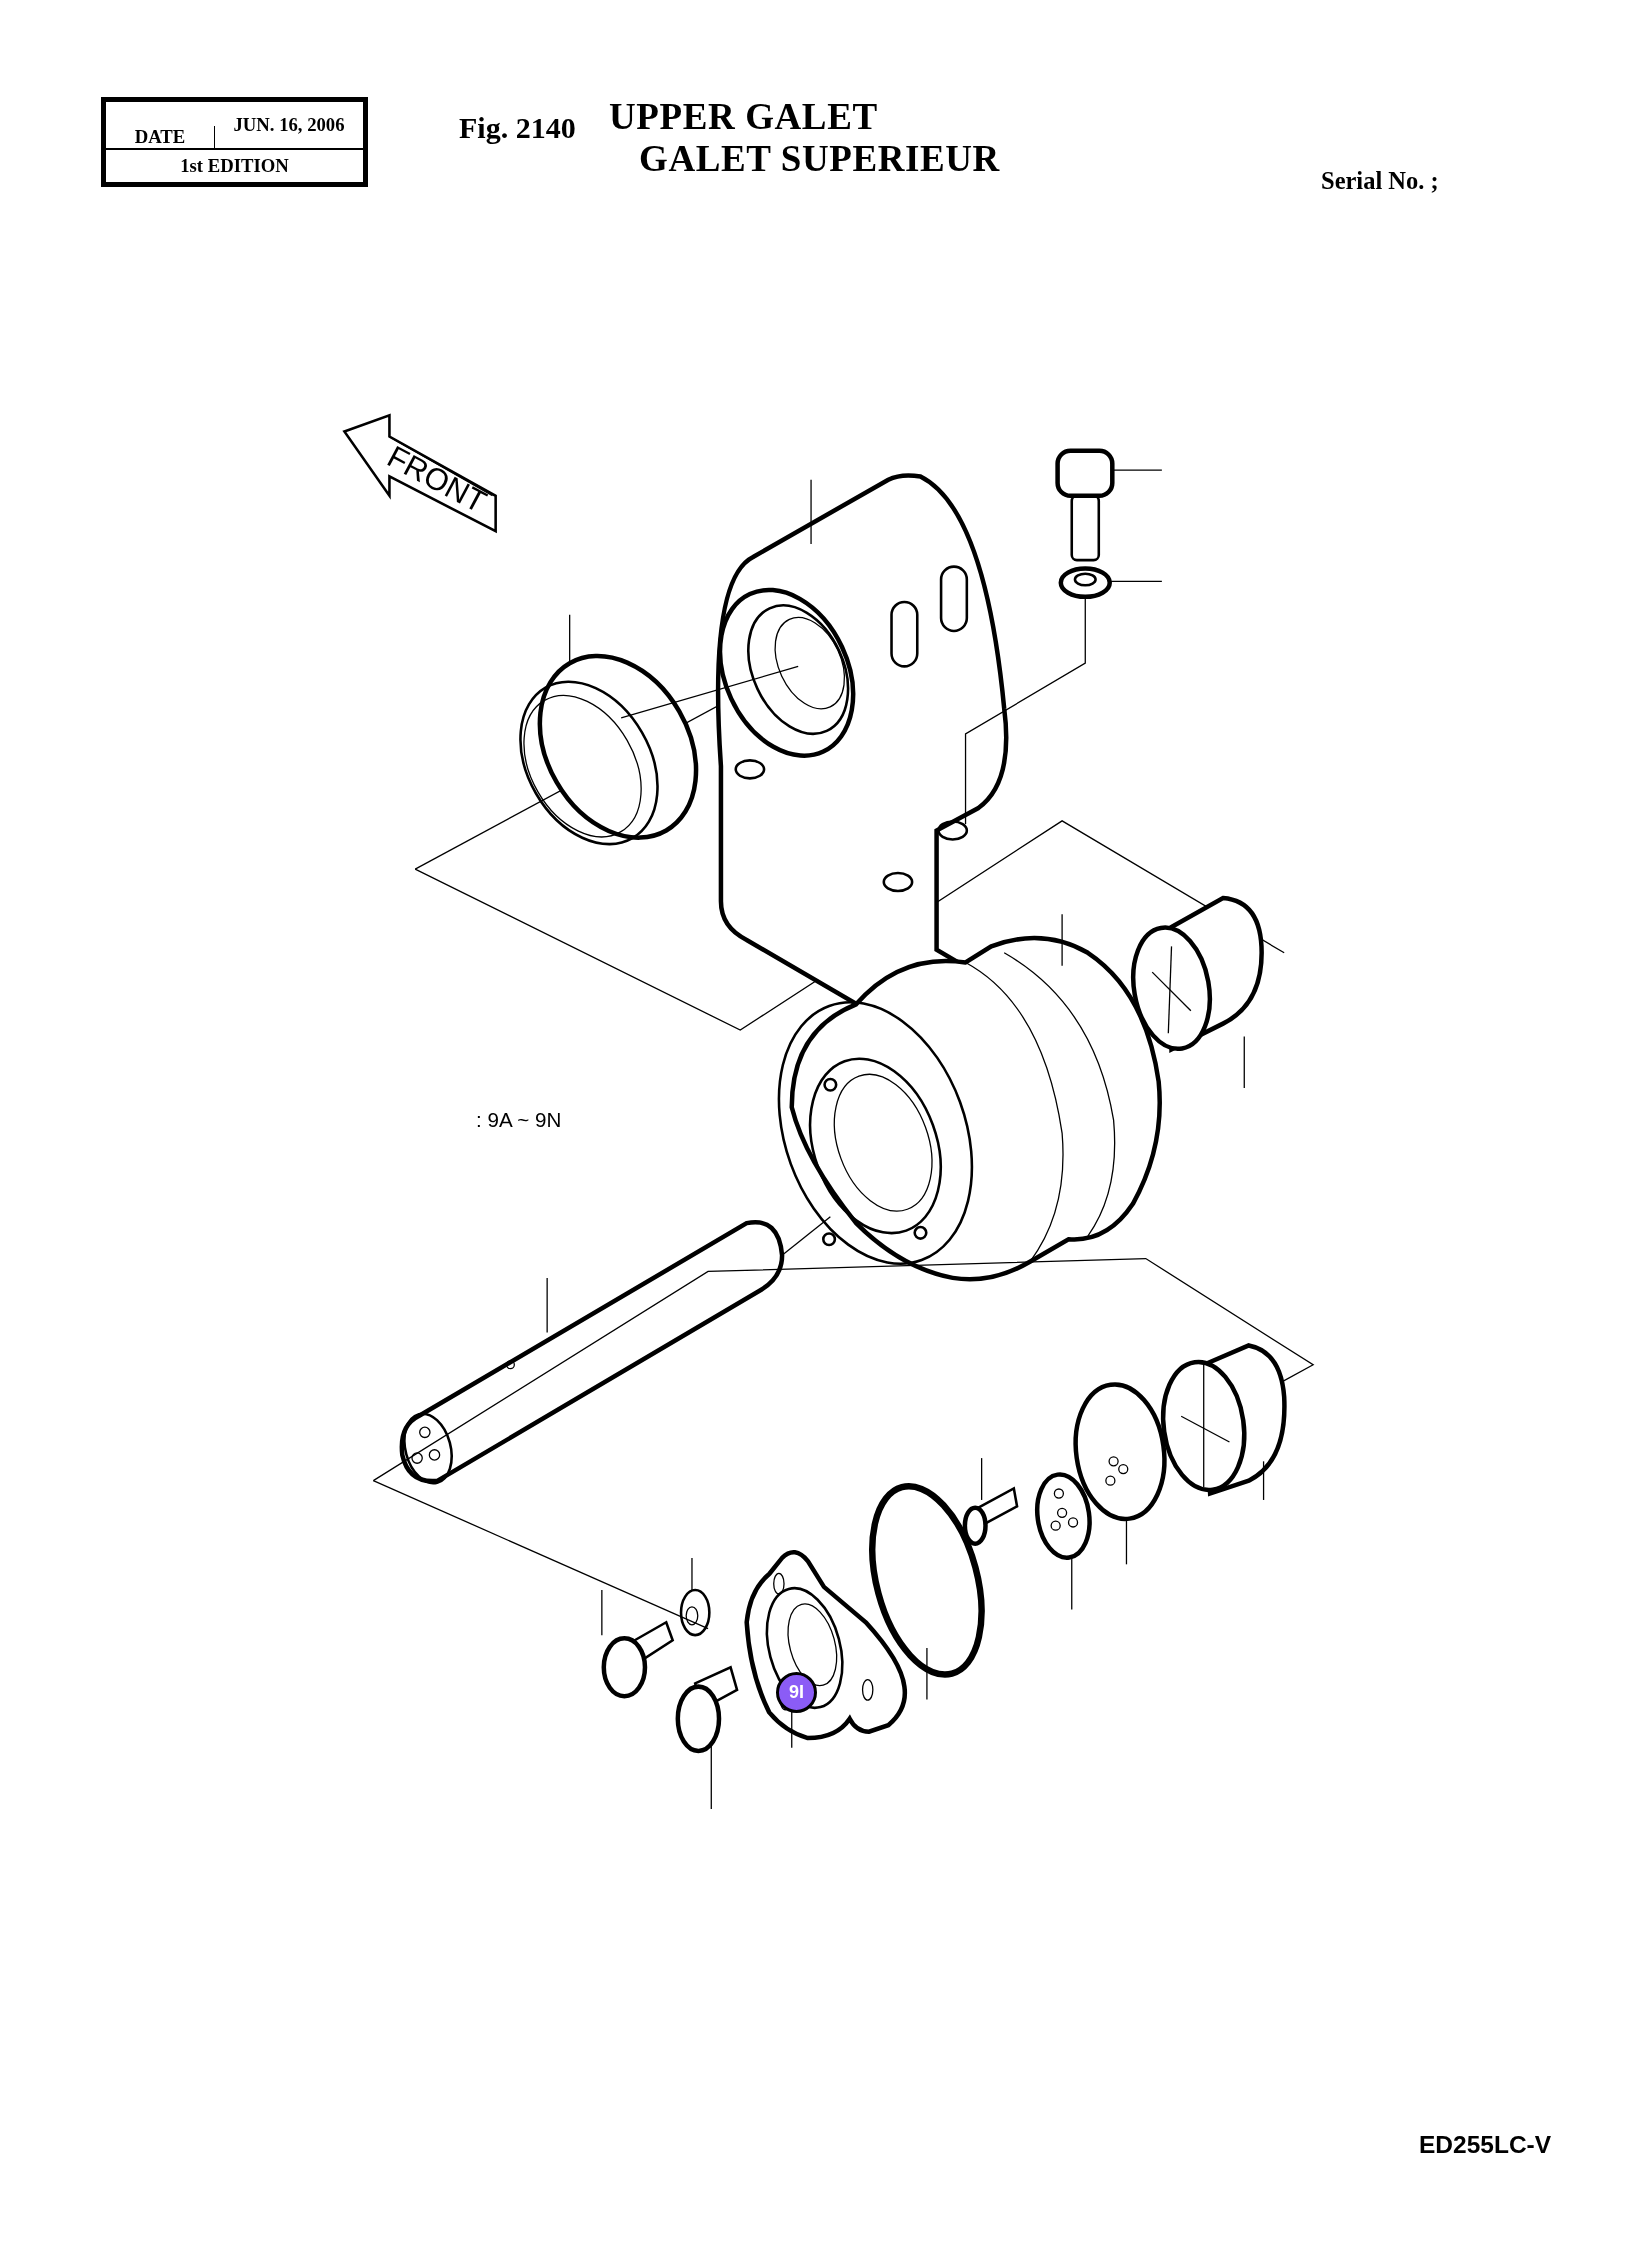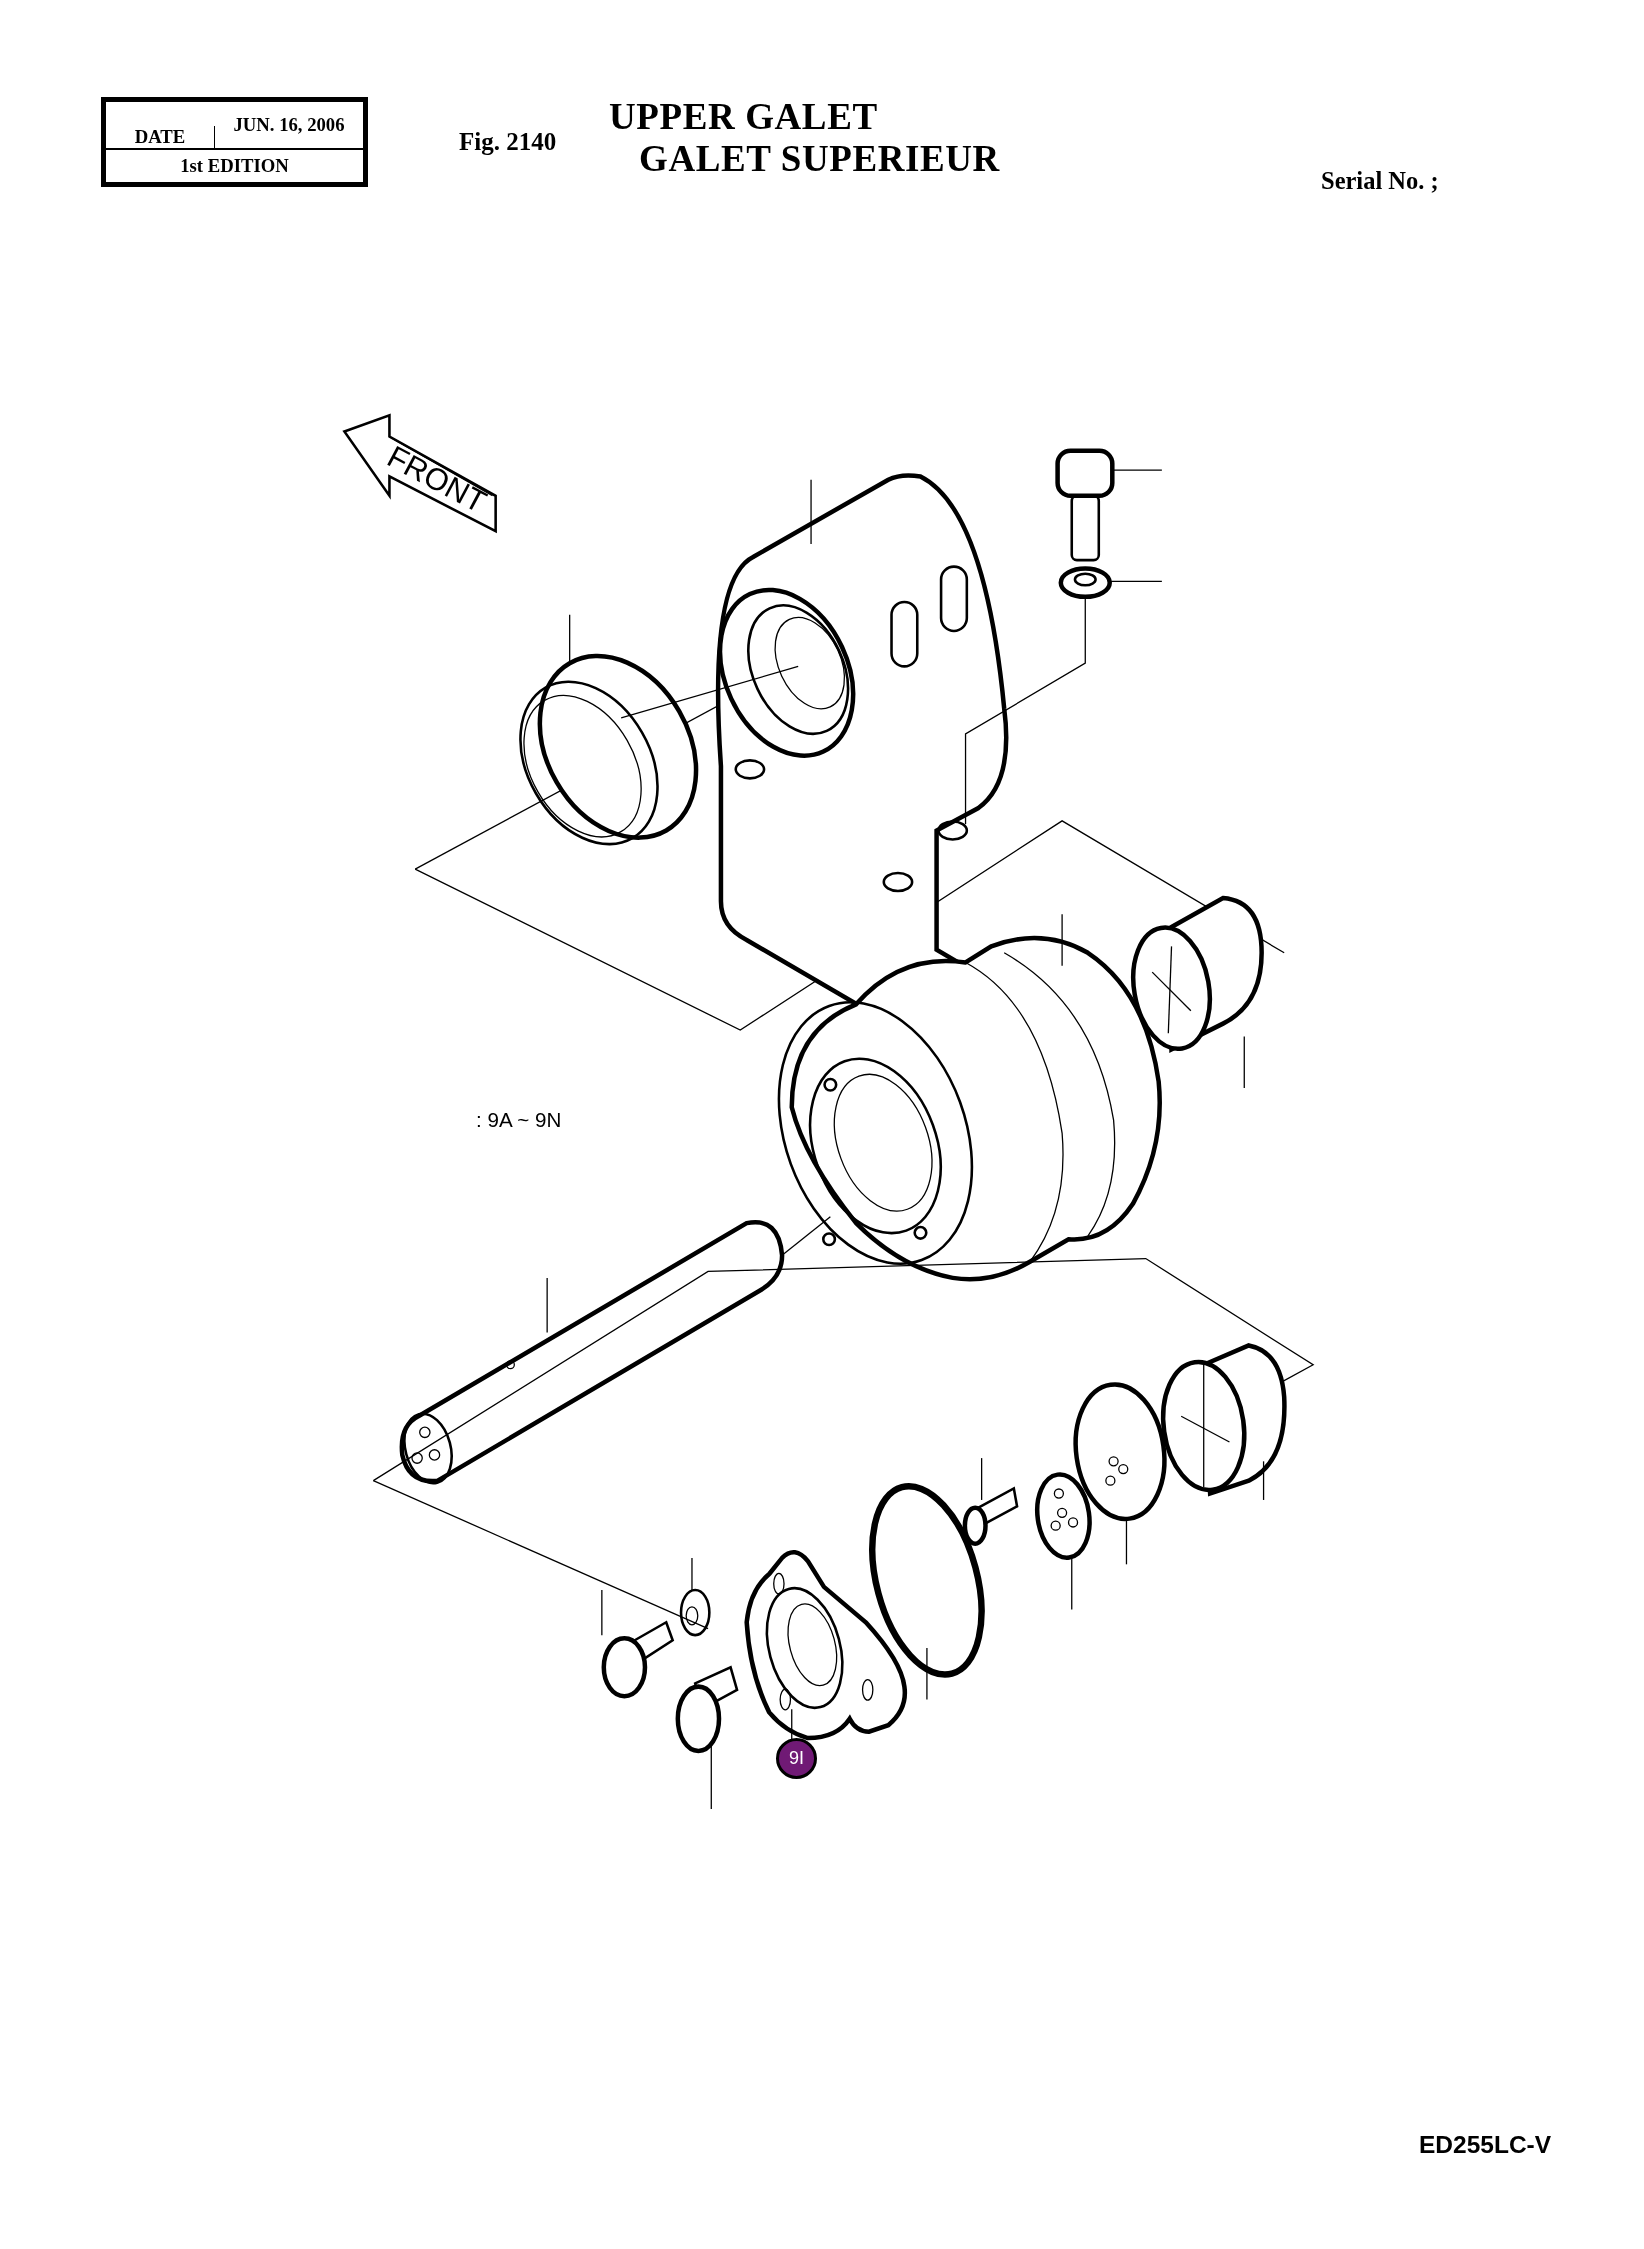--- a/index.html
+++ b/index.html
@@ -10,38 +10,38 @@
   #date-box {
     position: absolute; left: 101px; top: 97px; width: 267px; height: 90px;
     border: 5.2px solid #000; box-sizing: border-box;
     display: grid; grid-template-columns: 109px 1fr; grid-template-rows: 1fr 1fr;
   }
   #date-box .cell { display: flex; align-items: center; justify-content: center; font-size: 18.7px; }
   #date-box .label { border-right: 1.9px solid #000; border-bottom: 2.6px solid #000; margin-top: 24px; }
   #date-box .value { border-bottom: 2.6px solid #000; }
   #date-box .edition { grid-column: 1 / span 2; text-align: center; }
 
-  #fig-number { position: absolute; left: 459px; top: 129px; font-size: 25px; line-height: 1; }
+  #fig-number { position: absolute; left: 459px; top: 113px; font-size: 30px; line-height: 1; }
   #title-en { position: absolute; left: 609px; top: 98px; font-size: 37px; line-height: 1; letter-spacing: 0.6px; }
   #title-fr { position: absolute; left: 639px; top: 140px; font-size: 37px; line-height: 1; letter-spacing: 0.6px; }
   #serial-no { position: absolute; left: 1321px; top: 167px; font-size: 24.5px; }
   #model-code { position: absolute; left: 1419px; top: 2131px; font-size: 24.5px; font-weight: bold; }
   #range-note { position: absolute; left: 476px; top: 1076px; font-size: 20.6px; margin-top: 32px; }
 
   #drawing { position: absolute; left: 0; top: 0; width: 1644px; height: 2250px; }
   #drawing .thick { stroke: #000; stroke-width: 7; fill: #fff; }
   #drawing .med { stroke: #000; stroke-width: 4; fill: none; }
   #drawing .thin { stroke: #000; stroke-width: 2; fill: none; }
   #drawing .leader { stroke: #000; stroke-width: 2; fill: none; }
 
   #callout-badge {
-    position: absolute; left: 776px; top: 1738px; width: 41px; height: 41px;
-    border-radius: 50%; background: #701a75; border: 3.2px solid #000; box-sizing: border-box;
+    position: absolute; left: 776px; top: 1672px; width: 41px; height: 41px;
+    border-radius: 50%; background: #8b5cf6; border: 3.2px solid #000; box-sizing: border-box;
     display: flex; align-items: center; justify-content: center;
-    color: #fff; font-size: 18px; cursor: pointer;
+    color: #fff; font-size: 18px; cursor: pointer; font-weight: bold;
   }
 </style>
 </head>
 <body>
 
 <div id="date-box" class="serif">
   <div class="cell label">DATE</div>
   <div class="cell value">JUN. 16, 2006</div>
   <div class="cell edition">1st EDITION</div>
 </div>

